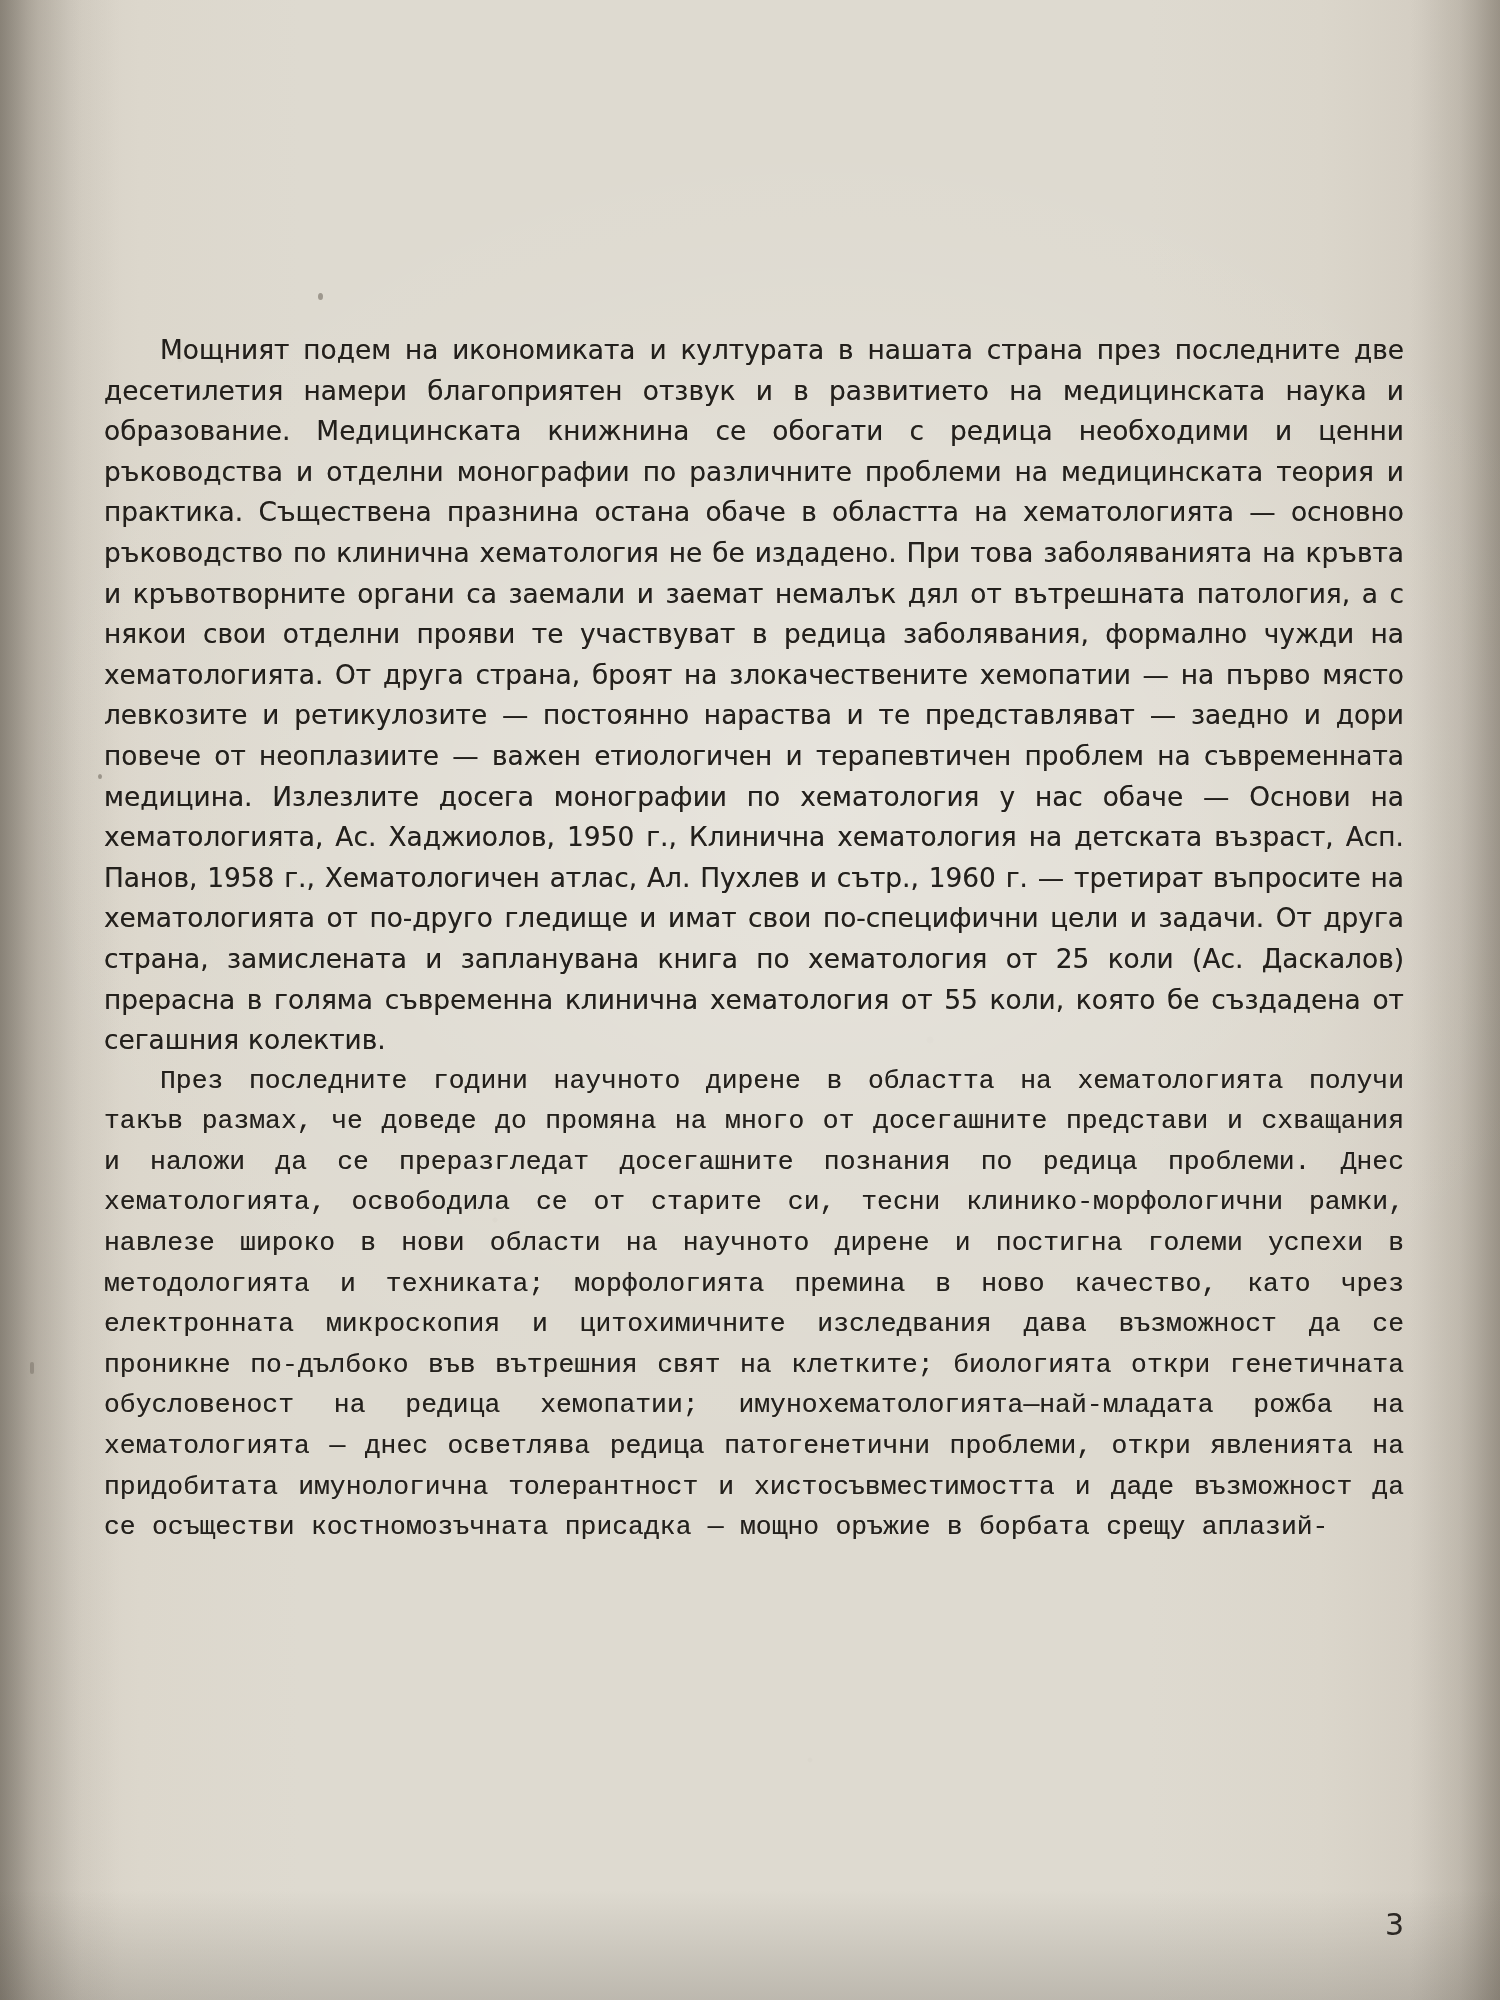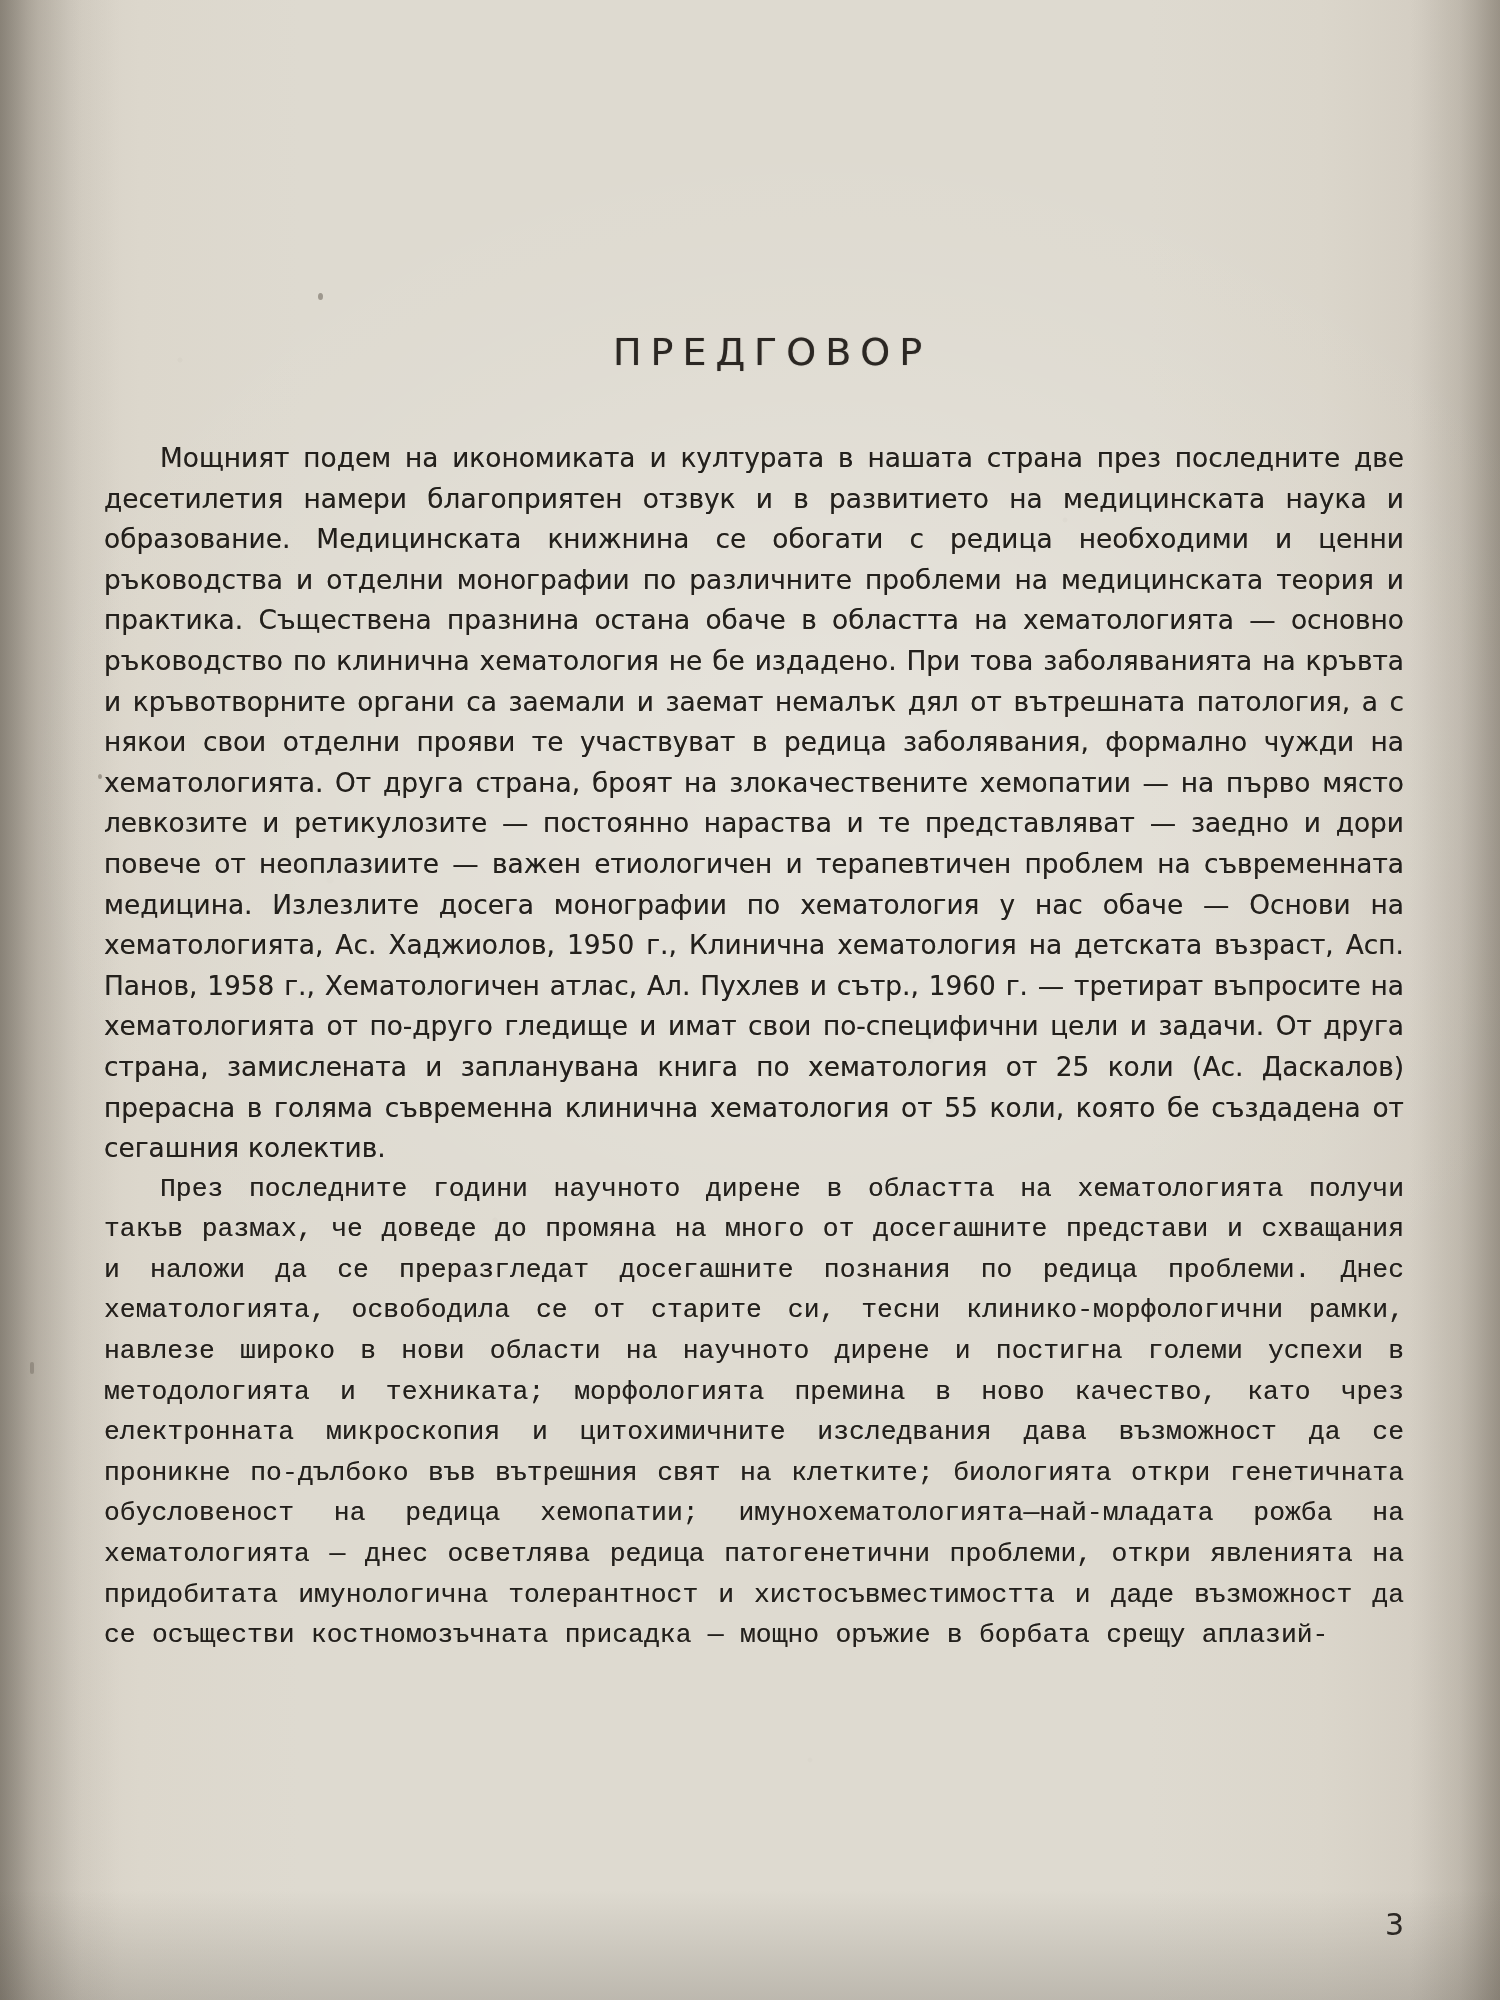--- a/index.html
+++ b/index.html
@@ -128,20 +128,19 @@
   <div id="paper-grain"></div>
   <div id="gutter-shadow"></div>
   <div id="right-shadow"></div>
   <div id="bottom-shadow"></div>
 
   <span class="speck" style="left:318px; top:293px; width:5px; height:7px;"></span>
   <span class="speck" style="left:98px; top:774px; width:4px; height:5px;"></span>
   <span class="speck" style="left:30px; top:1362px; width:4px; height:12px; border-radius:2px; opacity:0.4;"></span>
 
   <div id="text-block">
-    <h1 id="doc-title">ПРЕДГОВОР</h1>
     <p class="para">Мощният подем на икономиката и културата в нашата страна през последните две десетилетия намери благоприятен отзвук и в развитието на медицинската наука и образование. Медицинската книжнина се обогати с редица необходими и ценни ръководства и отделни монографии по различните проблеми на медицинската теория и практика. Съществена празнина остана обаче в областта на хематологията — основно ръководство по клинична хематология не бе издадено. При това заболяванията на кръвта и кръвотворните органи са заемали и заемат немалък дял от вътрешната патология, а с някои свои отделни прояви те участвуват в редица заболявания, формално чужди на хематологията. От друга страна, броят на злокачествените хемопатии — на първо място левкозите и ретикулозите — постоянно нараства и те представляват — заедно и дори повече от неоплазиите — важен етиологичен и терапевтичен проблем на съвременната медицина. Излезлите досега монографии по хематология у нас обаче — Основи на хематологията, Ас. Хаджиолов, 1950 г., Клинична хематология на детската възраст, Асп. Панов, 1958 г., Хематологичен атлас, Ал. Пухлев и сътр., 1960 г. — третират въпросите на хематологията от по-друго гледище и имат свои по-специфични цели и задачи. От друга страна, замислената и запланувана книга по хематология от 25 коли (Ас. Даскалов) прерасна в голяма съвременна клинична хематология от 55 коли, която бе създадена от сегашния колектив.</p>
     <p class="para">През последните години научното дирене в областта на хематологията получи такъв размах, че доведе до промяна на много от досегашните представи и схващания и наложи да се преразгледат досегашните познания по редица проблеми. Днес хематологията, освободила се от старите си, тесни клинико-морфологични рамки, навлезе широко в нови области на научното дирене и постигна големи успехи в методологията и техниката; морфологията премина в ново качество, като чрез електронната микроскопия и цитохимичните изследвания дава възможност да се проникне по-дълбоко във вътрешния свят на клетките; биологията откри генетичната обусловеност на редица хемопатии; имунохематологията—най-младата рожба на хематологията — днес осветлява редица патогенетични проблеми, откри явленията на придобитата имунологична толерантност и хистосъвместимостта и даде възможност да се осъществи костномозъчната присадка — мощно оръжие в борбата срещу аплазий-</p>
   </div>
 
   <div id="page-number">3</div>
 
 </div>
 
 </body></html>

